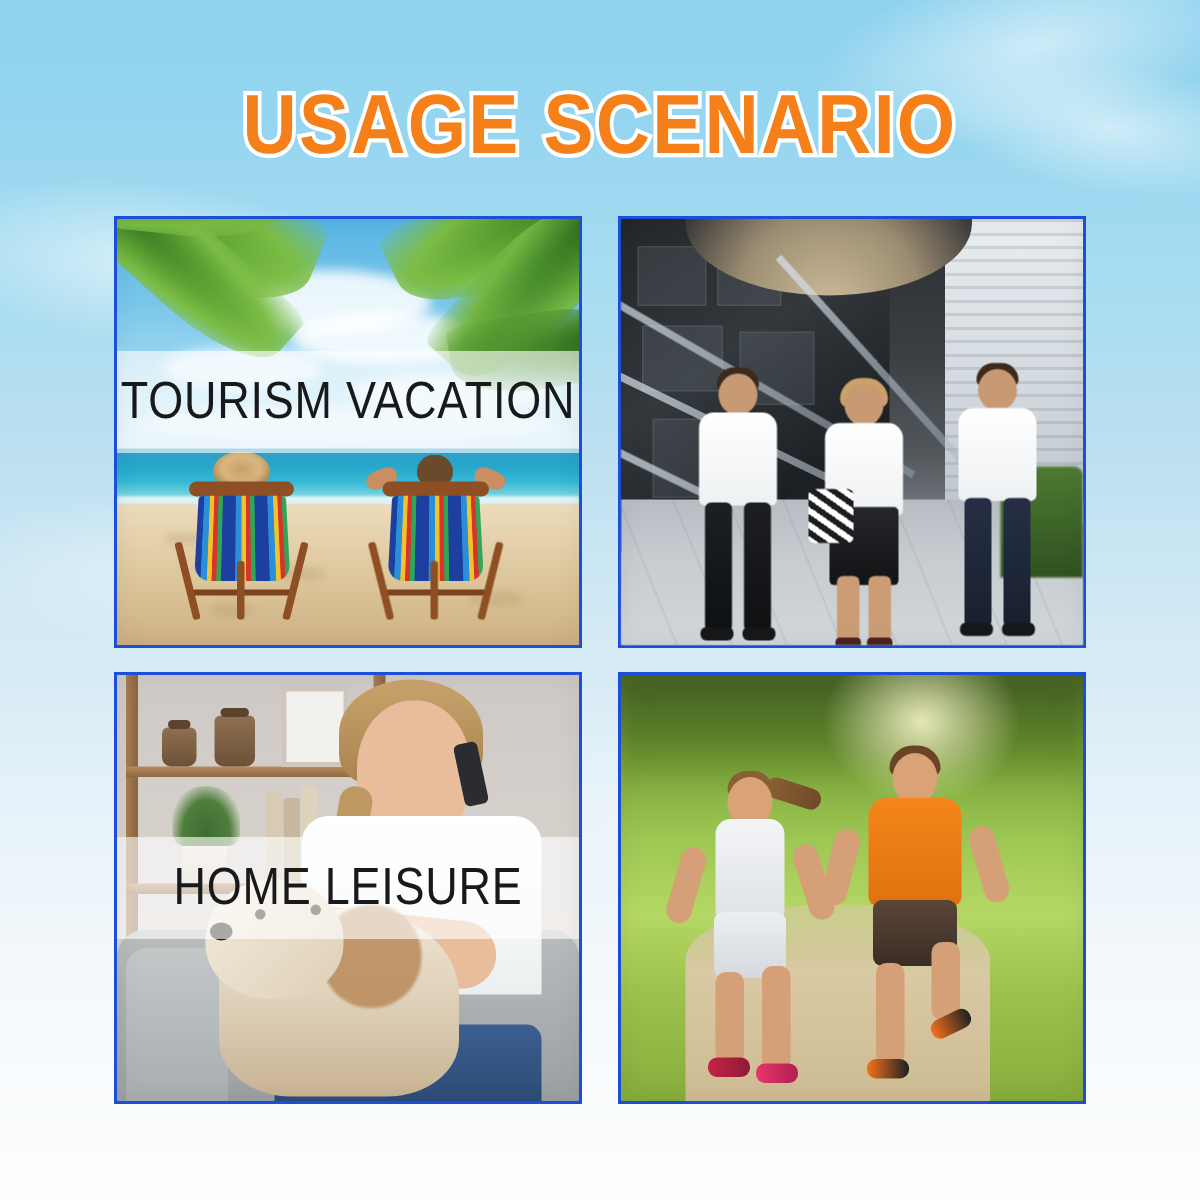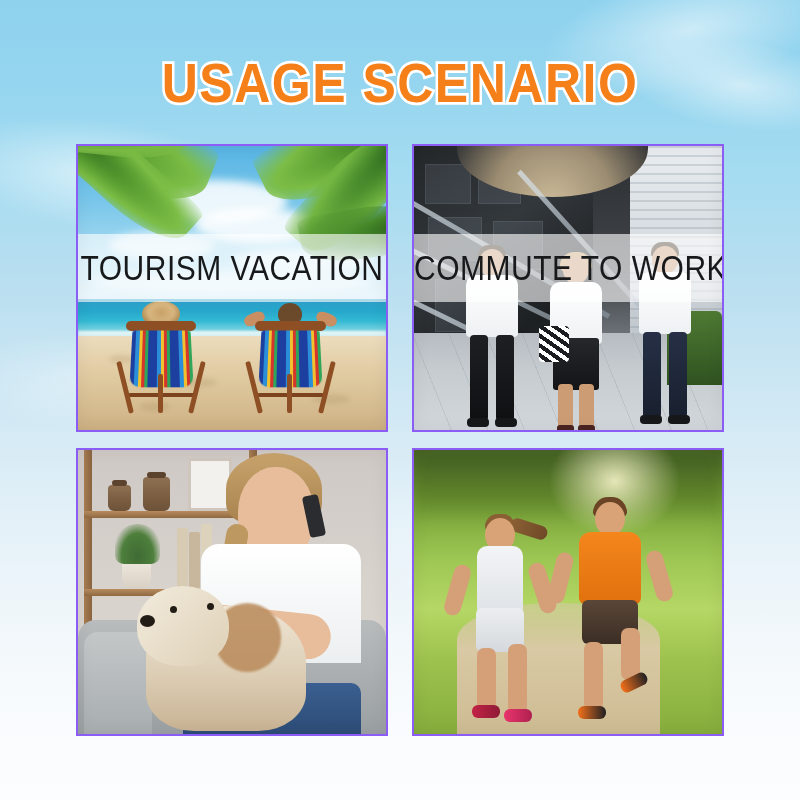--- a/index.html
+++ b/index.html
@@ -69,21 +69,21 @@
     height: 592px;
     display: grid;
     grid-template-columns: 312px 312px;
     grid-template-rows: 288px 288px;
     column-gap: 24px;
     row-gap: 16px;
   }
 
   .panel {
     position: relative;
-    border: 2px solid #8b5cf6;
+    border: 2px solid #1d4ed8;
     overflow: hidden;
     background: #bef264;
   }
 
   .photo {
     position: absolute;
     inset: 0;
     overflow: hidden;
   }
 
@@ -543,23 +543,20 @@
         <div class="p-legs">
           <div class="p-leg" style="left:0;background:linear-gradient(to bottom,#262f45,#18202f);">
             <div class="p-shoe" style="left:-3px;"></div>
           </div>
           <div class="p-leg" style="right:0;background:linear-gradient(to bottom,#262f45,#18202f);">
             <div class="p-shoe" style="right:-3px;"></div>
           </div>
         </div>
       </div>
     </div>
-    <div class="caption-band">
-      <div class="caption-text">COMMUTE TO WORK</div>
-    </div>
     <div class="panel-shadow"></div>
   </div>
 
   <div class="panel panel-bottom">
     <div class="photo">
       <div class="home-bg"></div>
 
       <div class="shelf-unit">
         <div class="shelf-side" style="left:0;"></div>
         <div class="shelf-side" style="right:0;"></div>
@@ -590,20 +587,23 @@
       <div class="woman-tee"></div>
       <div class="woman-arm"></div>
       <div class="woman-jeans"></div>
 
       <div class="dog-body"></div>
       <div class="dog-patch"></div>
       <div class="dog-head"></div>
       <div class="dog-nose"></div>
       <div class="dog-eye" style="left:30%;top:55%;"></div>
       <div class="dog-eye" style="left:42%;top:54%;"></div>
+    </div>
+    <div class="caption-band">
+      <div class="caption-text">HOME LEISURE</div>
     </div>
     <div class="panel-shadow"></div>
   </div>
 
   <div class="panel panel-bottom">
     <div class="photo">
       <div class="park-bg"></div>
       <div class="park-blur-trees"></div>
       <div class="sun-glow"></div>
       <div class="trail"></div>

